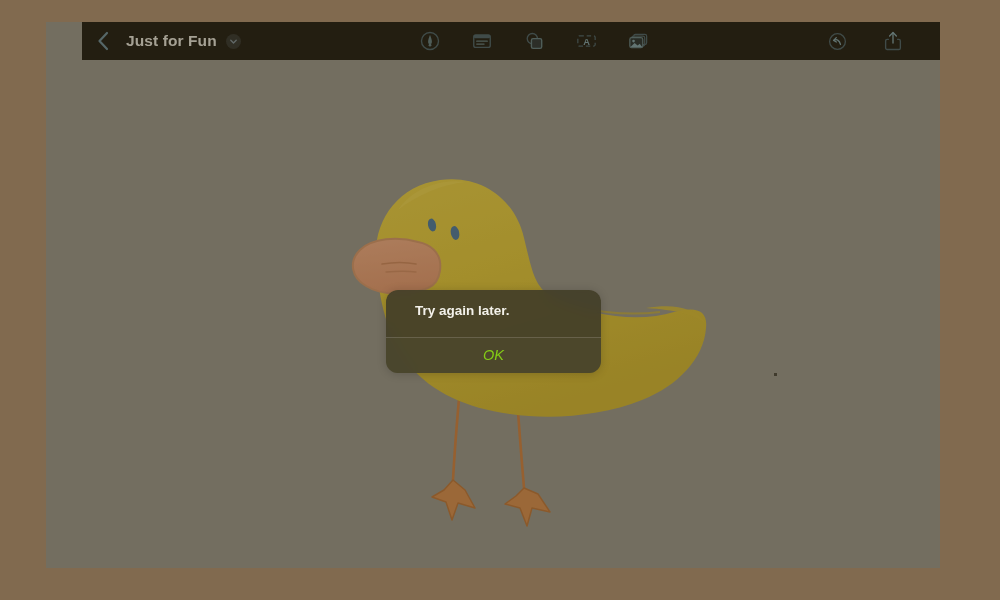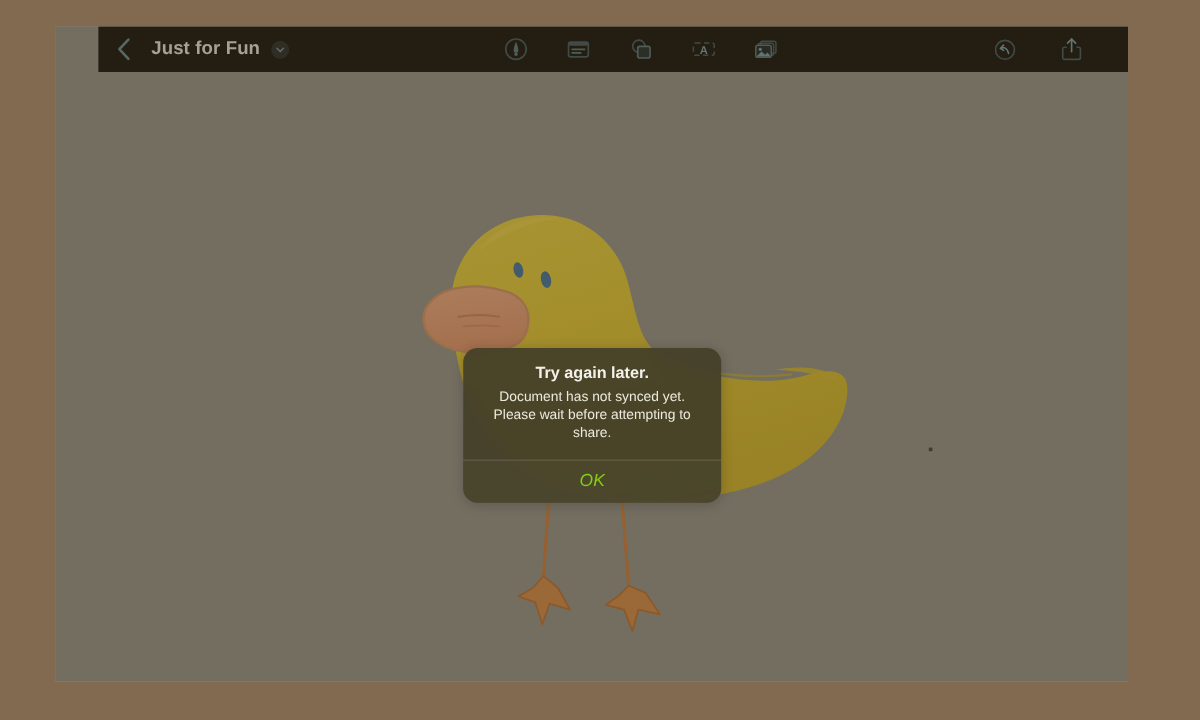--- a/index.html
+++ b/index.html
@@ -153,22 +153,21 @@
     top: 268px;
     width: 215px;
     border-radius: 12px;
     background: rgba(66, 62, 40, 0.92);
     overflow: hidden;
     backdrop-filter: blur(6px);
     box-shadow: 0 1px 10px rgba(0,0,0,0.18);
   }
 
   #alert-body {
-    padding: 13px 15px 13px 15px;
-    text-align: center;
+    padding: 13px 15px 13px 29px;
   }
   #alert-title {
     color: #f3f1ea;
     font-size: 13.5px;
     font-weight: bold;
     line-height: 1.25;
     margin-bottom: 4px;
   }
   #alert-message {
     color: #eceadf;
@@ -342,20 +341,19 @@
       </svg>
 
       <div id="stray-dot"></div>
     </div>
 
     <div id="dim-overlay"></div>
 
     <div id="alert-dialog">
       <div id="alert-body">
         <div id="alert-title">Try again later.</div>
-        <div id="alert-message">Document has not synced yet. Please wait before attempting to share.</div>
       </div>
       <div id="alert-divider"></div>
       <div id="alert-ok">OK</div>
     </div>
 
   </div>
 </div>
 
 </body></html>

